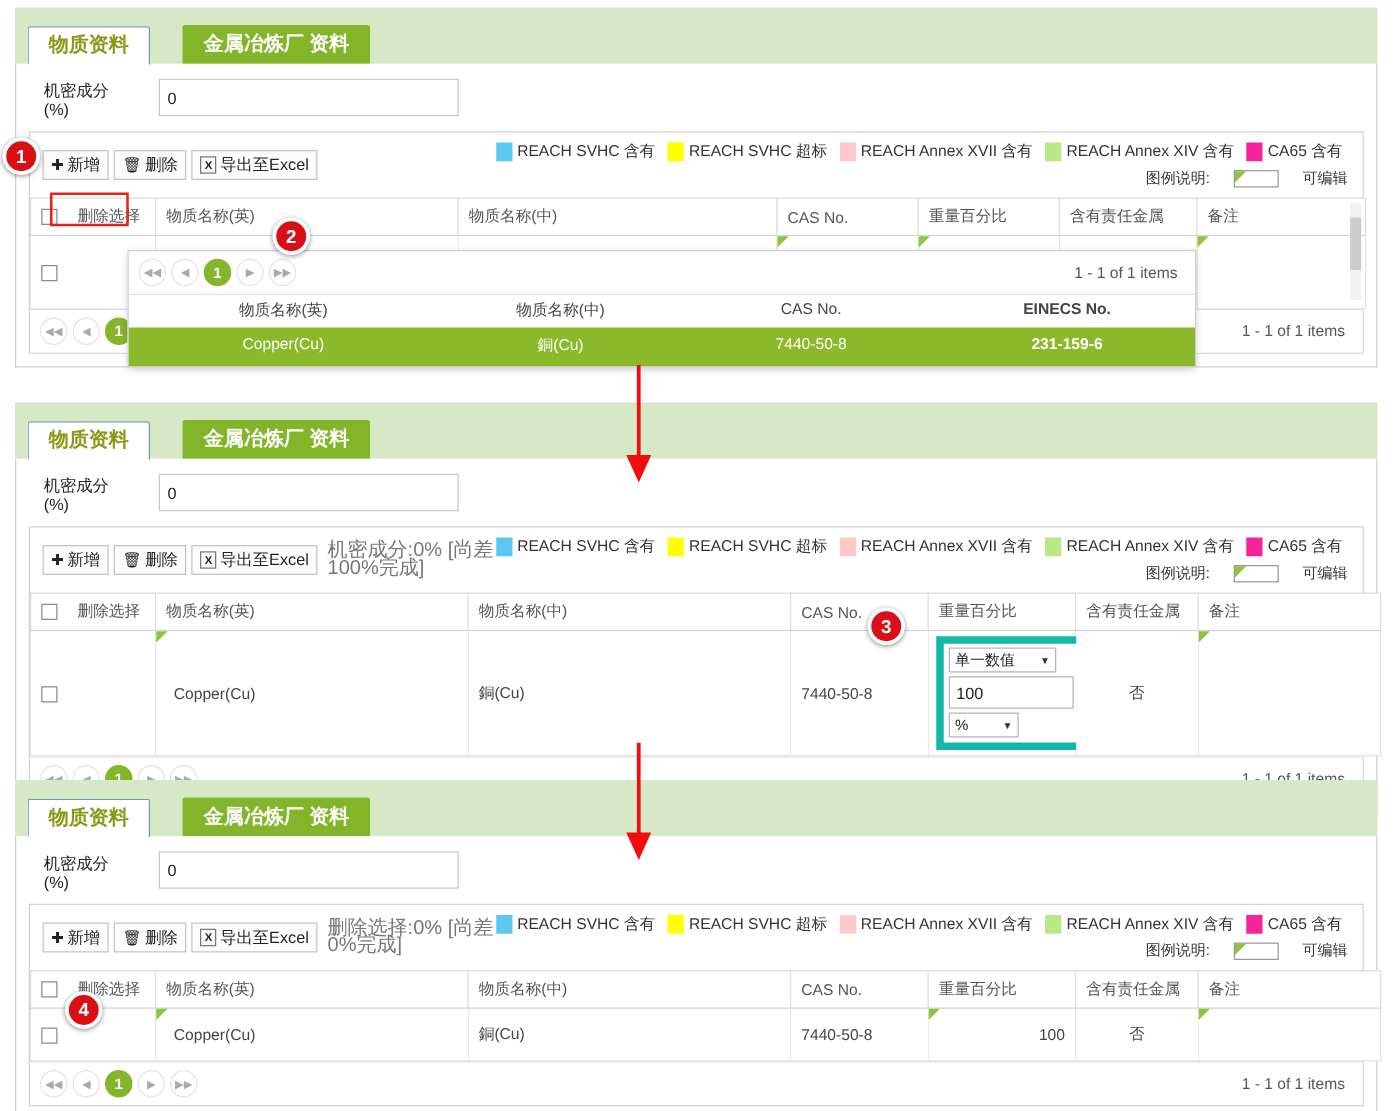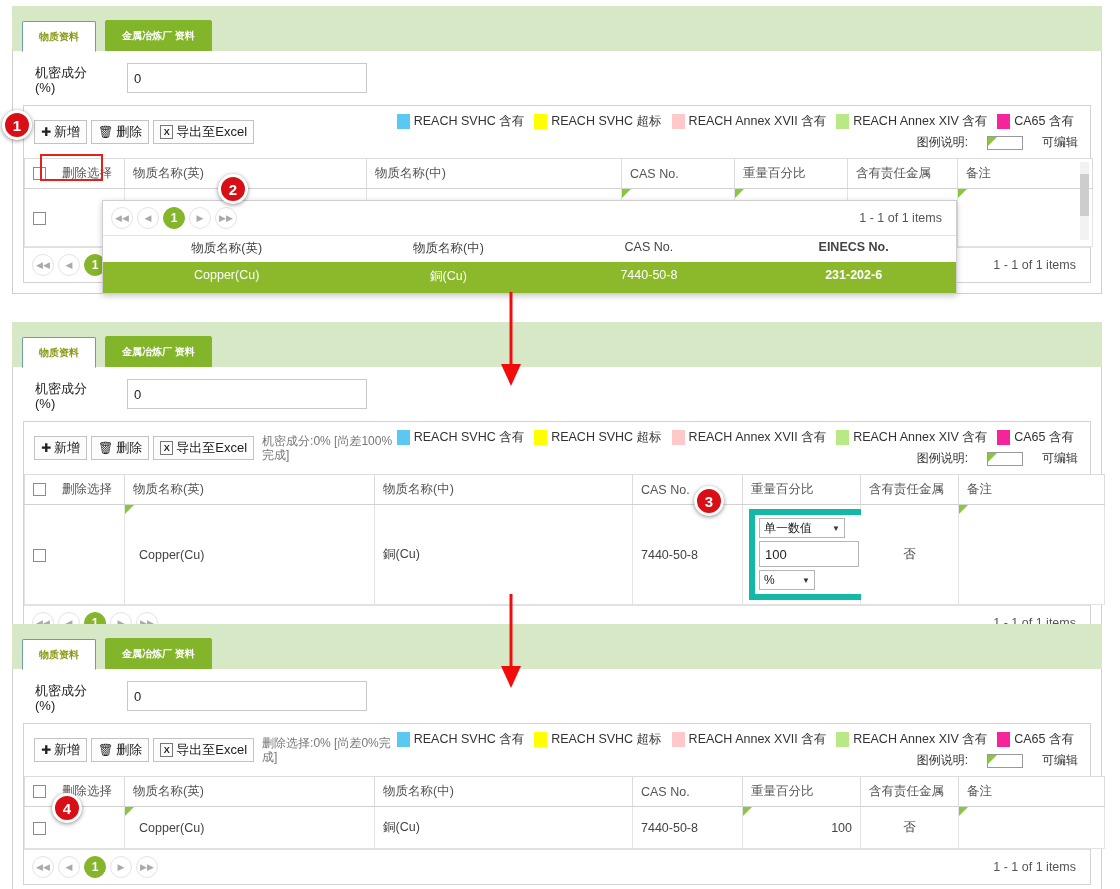--- a/index.html
+++ b/index.html
@@ -23,24 +23,24 @@
 
   .tabstrip {
     background: #d7e8c6;
     height: 45px;
     padding: 7px 0 0 10px;
     display: flex;
     align-items: flex-end;
     position: relative;
   }
   .tab {
-    font-size: 10px;
+    font-size: 16px;
     font-weight: bold;
     padding: 7px 16px 6px 16px;
-    margin-right: 9px;
+    margin-right: 26px;
     line-height: 16px;
     white-space: nowrap;
     cursor: pointer;
   }
   .tab.active {
     background: #ffffff;
     color: #8a9a18;
     border: 1px solid #6f9bb0;
     border-bottom: 1px solid #ffffff;
     border-radius: 2px 2px 0 0;
@@ -97,21 +97,21 @@
     cursor: pointer;
   }
   .btn .gi { font-size: 12px; line-height: 1; }
   .excel-ic {
     border: 1px solid #777; font-size: 9px;
     width: 13px; height: 14px; display: inline-flex;
     align-items: center; justify-content: center;
     line-height: 1; font-weight: bold;
   }
   .status-note {
-    font-size: 12px; color: #777; line-height: 14px;
+    font-size: 16px; color: #777; line-height: 14px;
     max-width: 148px; margin-left: 4px;
   }
 
   .legend {
     margin-left: auto; text-align: center; padding-right: 4px;
   }
   .legend-row1 { display: flex; align-items: center; justify-content: flex-end; gap: 4px; }
   .legend-item { display: flex; align-items: center; gap: 4px; margin-right: 6px; }
   .sw { width: 13px; height: 15px; display: inline-block; }
   .legend-text { font-size: 12.5px; color: #333; white-space: nowrap; }
@@ -404,21 +404,21 @@
     <div class="dd-head">
       <div class="c1">物质名称(英)</div>
       <div class="c2">物质名称(中)</div>
       <div class="c3">CAS No.</div>
       <div class="c4">EINECS No.</div>
     </div>
     <div class="dd-row">
       <div class="c1">Copper(Cu)</div>
       <div class="c2">銅(Cu)</div>
       <div class="c3">7440-50-8</div>
-      <div class="c4">231-202-6</div>
+      <div class="c4">231-159-6</div>
     </div>
   </div>
 
   <div class="panel panel-2">
     <div class="tabstrip">
       <div class="tab active">
         <span>物质资料</span>
       </div>
       <div class="tab inactive">
         <span>金属冶炼厂 资料</span>

